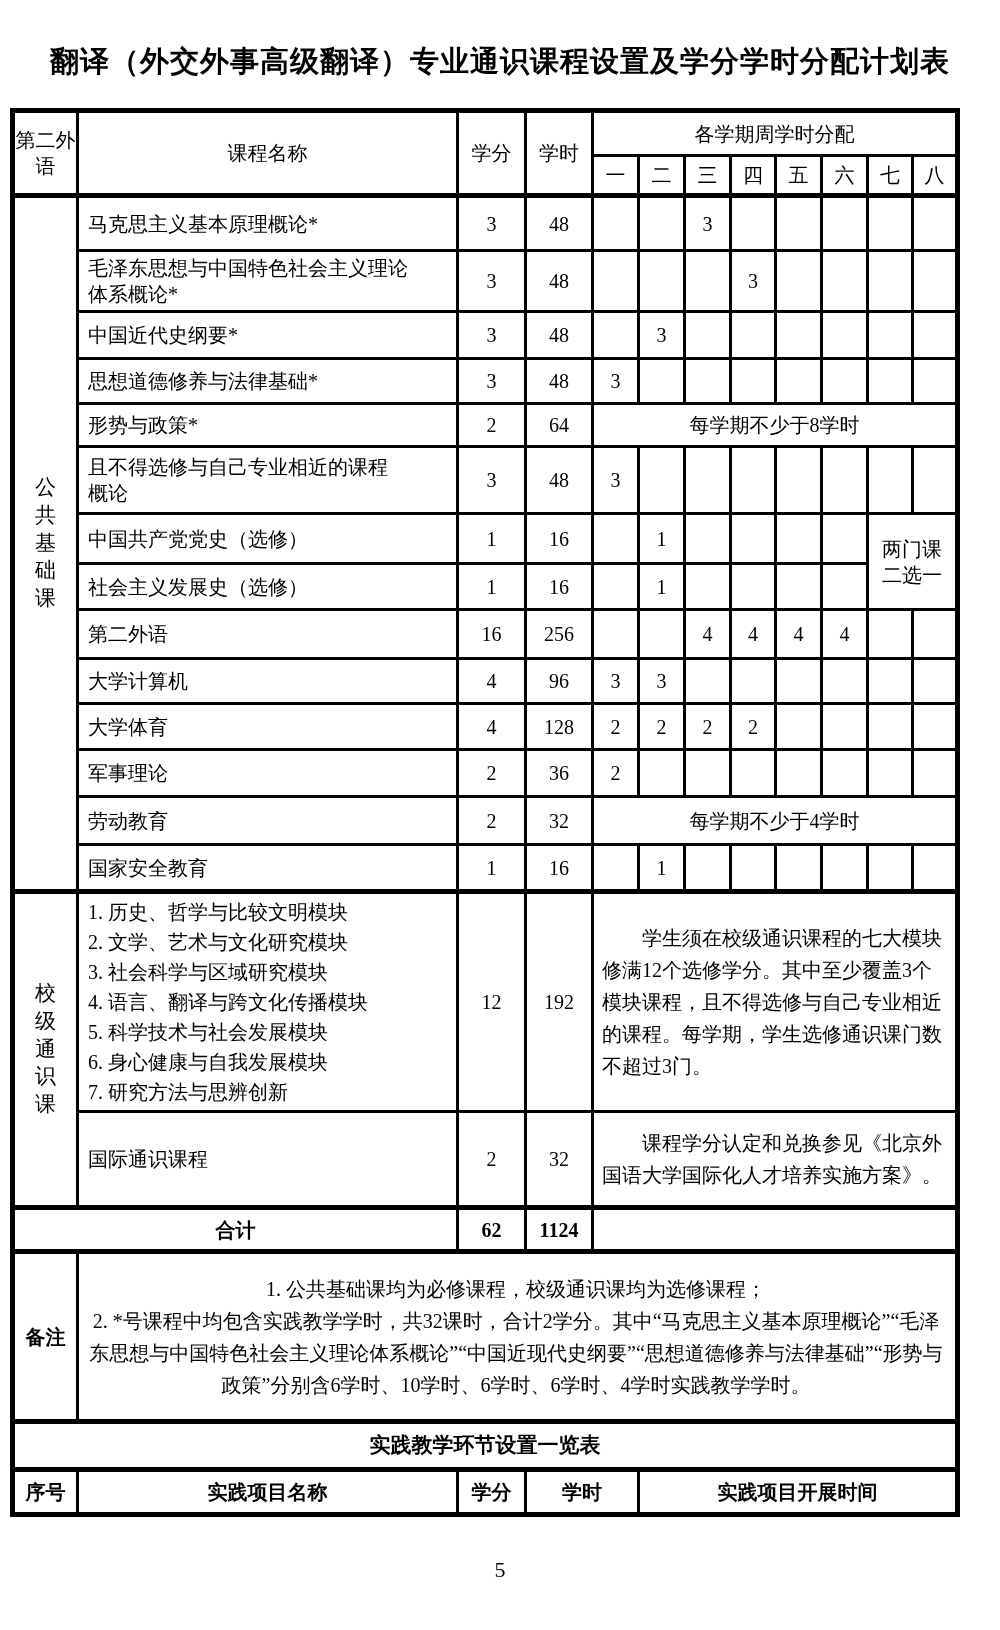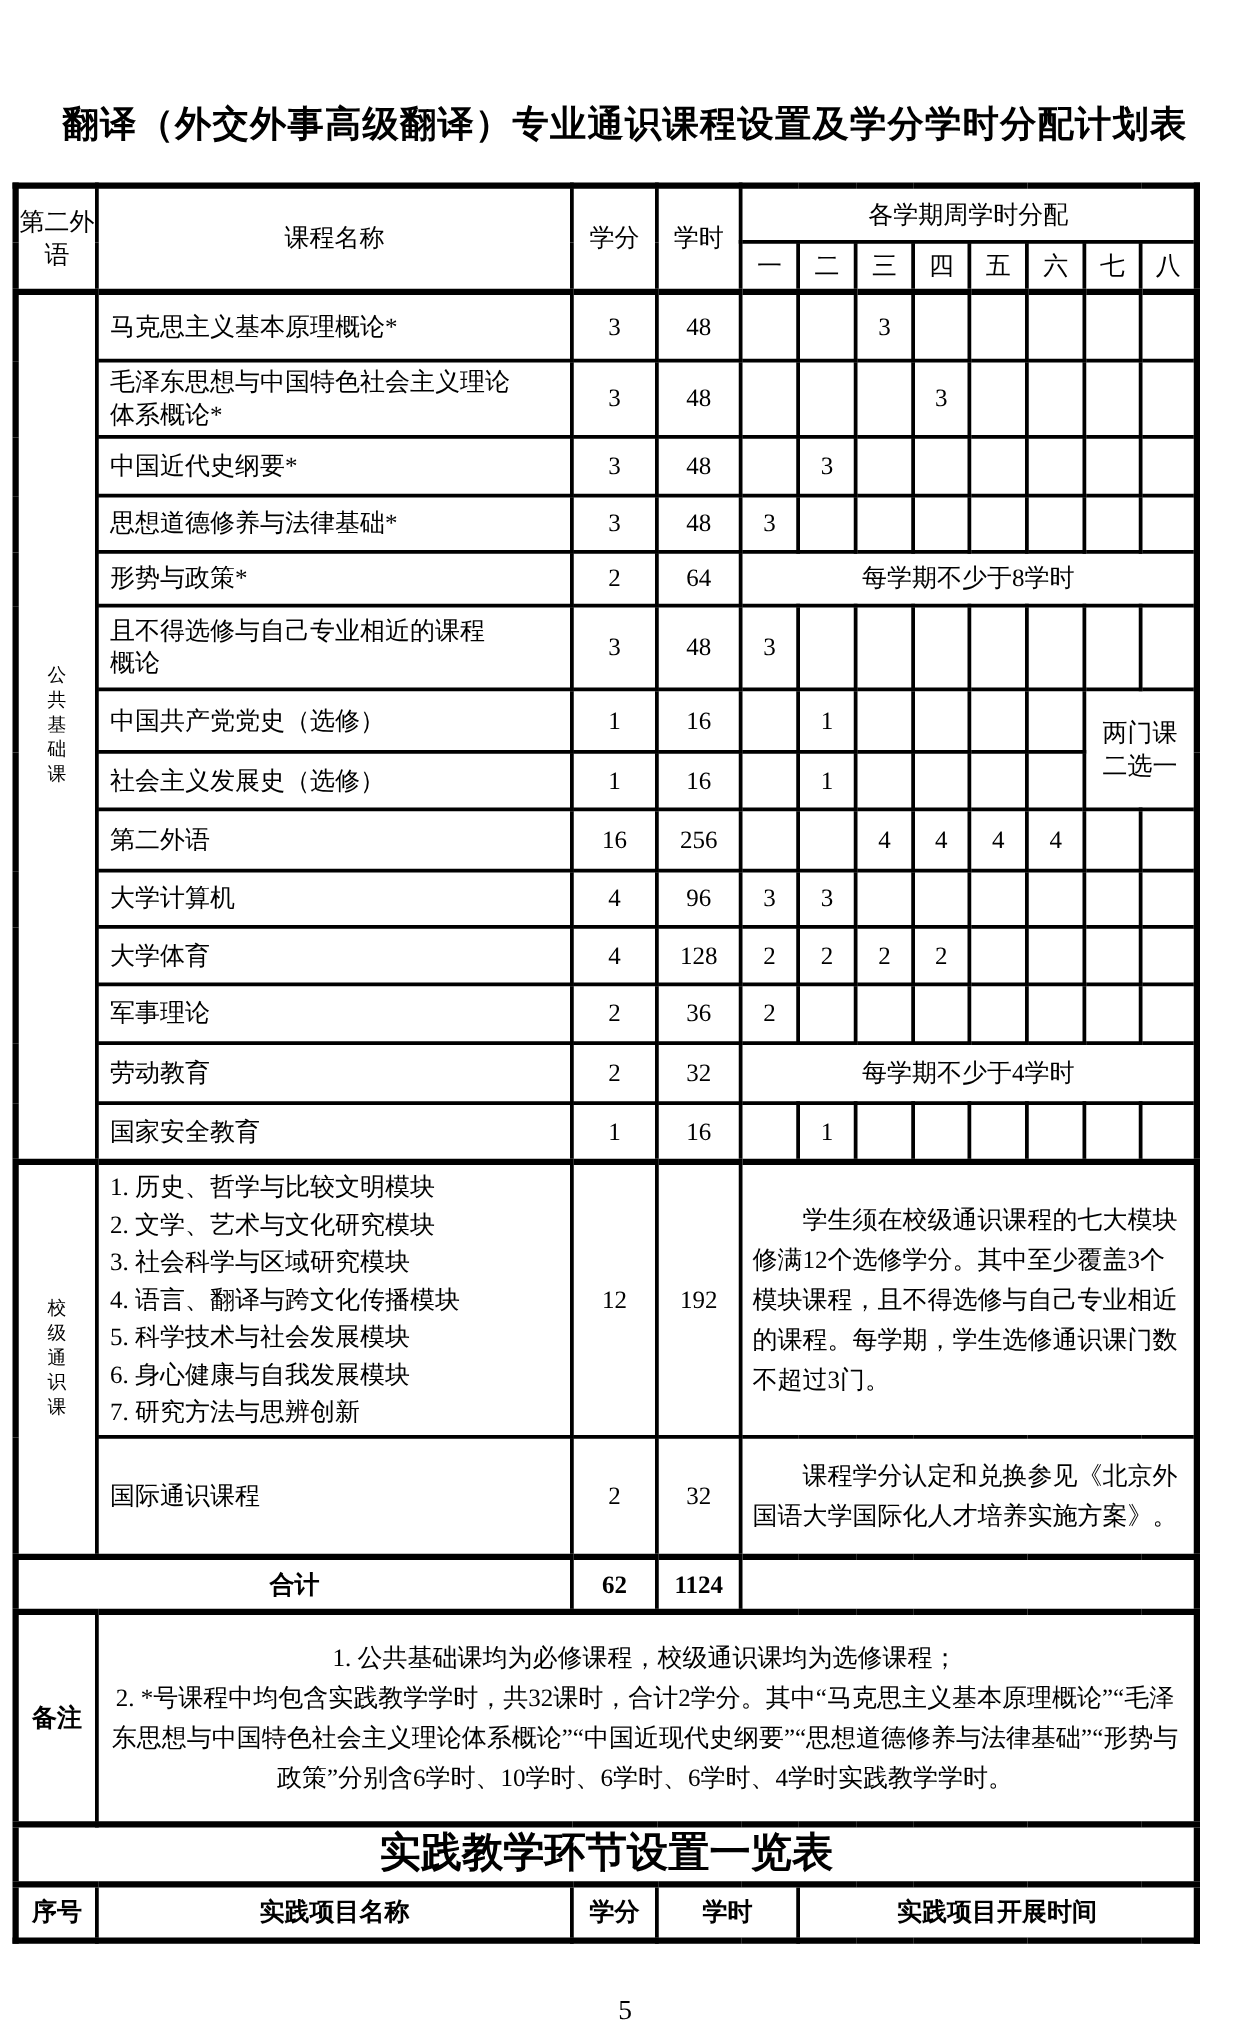--- a/index.html
+++ b/index.html
@@ -3,21 +3,21 @@
 <meta charset="utf-8">
 <style>
   html,body { margin:0; padding:0; background:#fff; }
   body {
     width:1000px; height:1630px;
     font-family:"Liberation Serif", serif;
     color:#000;
     position:relative;
   }
   .page-title {
-    padding-top:80px;
+    padding-top:42px;
     text-align:center;
     font-weight:bold;
     font-size:29px;
     letter-spacing:1px;
     font-family:"Liberation Sans", sans-serif;
   }
   table.main {
     border-collapse:collapse;
     table-layout:fixed;
     width:945px;
@@ -55,24 +55,24 @@
   td.remarks-text {
     text-align:center;
     padding:6px 12px 6px 10px;
     line-height:32px;
     white-space:pre-line;
   }
   .vert {
     width:24px;
     margin:0 auto;
     line-height:1.32;
-    font-size:15px;
+    font-size:21px;
   }
   .bold { font-weight:bold; }
-  .big  { font-size:33px; }
+  .big  { font-size:21px; }
   .page-number {
     text-align:center;
     margin-top:40px;
     font-size:22px;
   }
 </style>
 </head>
 <body>
 
 <div class="page-title">翻译（外交外事高级翻译）专业通识课程设置及学分学时分配计划表</div>

